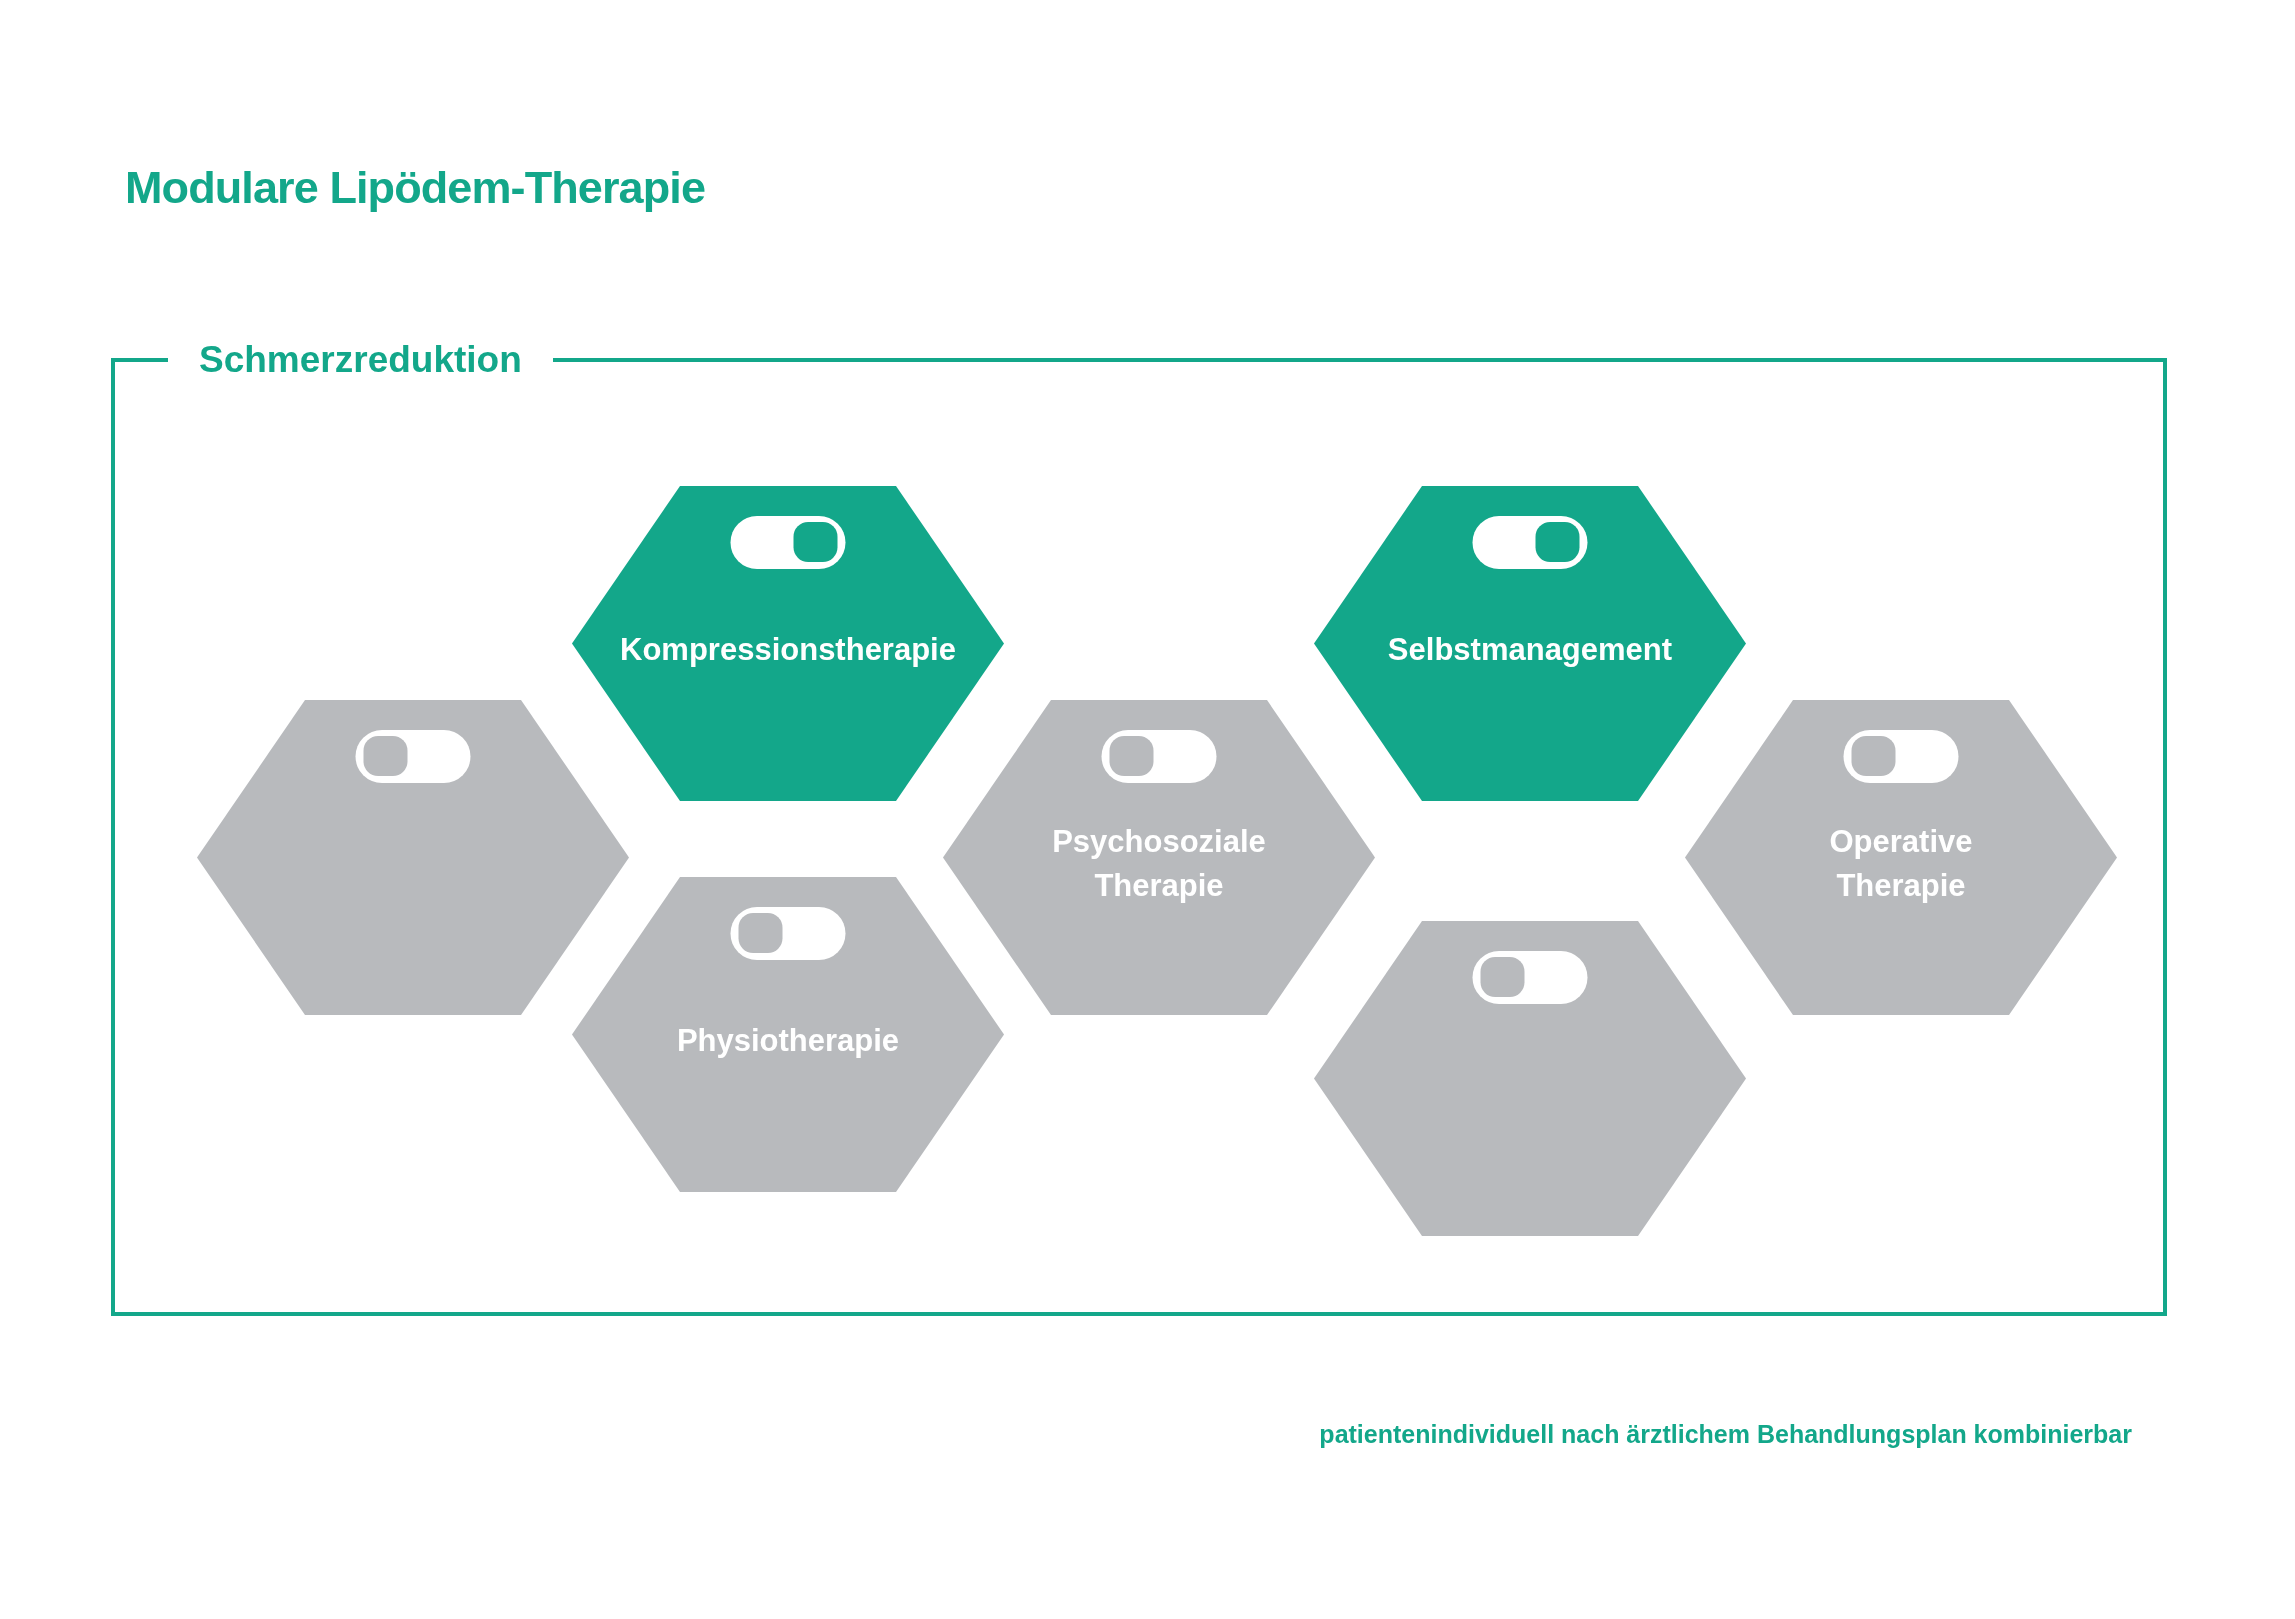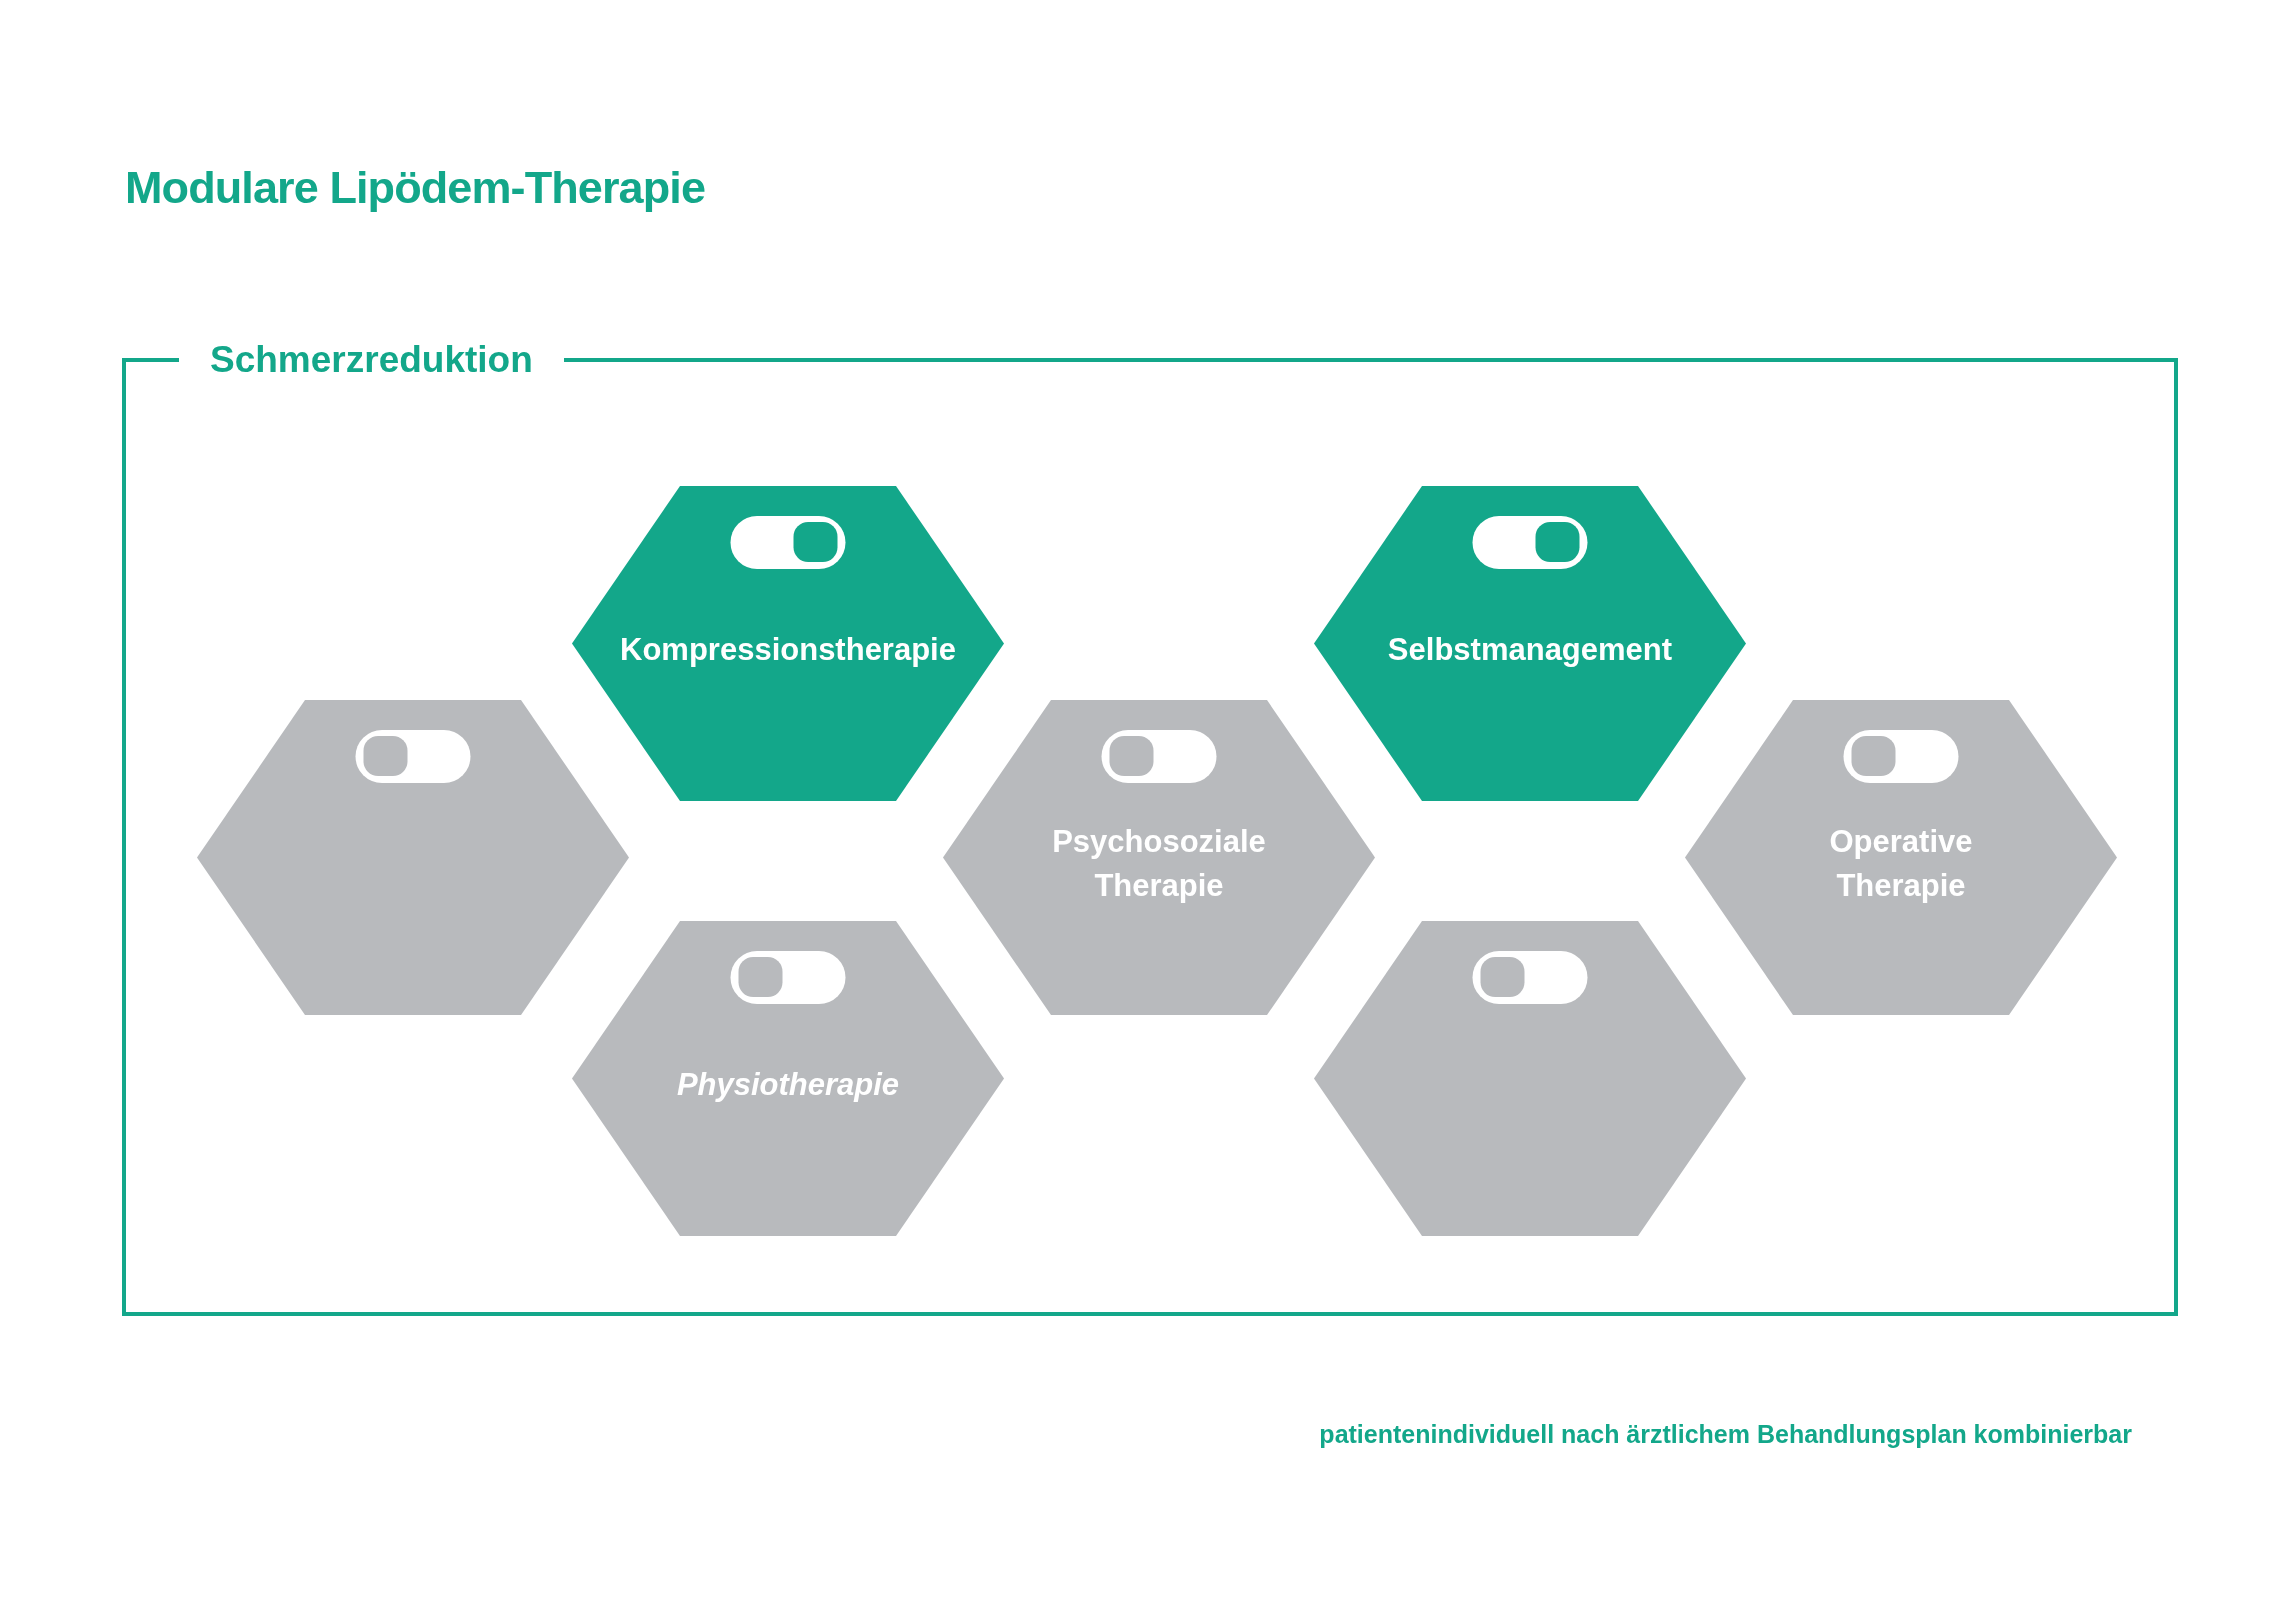--- a/index.html
+++ b/index.html
@@ -13,21 +13,21 @@
   body{
     width:2296px;height:1620px;position:relative;overflow:hidden;
     font-family:"Liberation Sans","DejaVu Sans",sans-serif;
   }
   .page-title{
     position:absolute;left:125px;top:165px;
     font-size:45px;font-weight:700;letter-spacing:-0.9px;line-height:1;
     color:var(--accent);
   }
   .frame{
-    position:absolute;left:122px;top:358px;width:2056px;height:958px;
+    position:absolute;left:111px;top:358px;width:2056px;height:958px;
     border:4.6px solid var(--accent);
   }
   .section-label{
     position:absolute;top:-25px;left:53px;
     background:var(--bg);padding:0 31px;
     font-size:37px;font-weight:700;line-height:46px;color:var(--accent);
     white-space:nowrap;
   }
   .footnote{
     position:absolute;top:1420px;right:164px;
@@ -94,21 +94,21 @@
 </div>
 
 <div class="hex inactive" style="left:1685px;top:700px;">
   <div class="toggle">
       <div class="knob"></div>
     </div>
   <div class="hex-label">Operative
 Therapie</div>
 </div>
 
-<div class="hex inactive" style="left:572px;top:921px;font-style:italic;">
+<div class="hex inactive" style="left:572px;top:877px;">
   <div class="toggle">
       <div class="knob"></div>
     </div>
   <div class="hex-label">Physiotherapie</div>
 </div>
 
 <div class="hex inactive" style="left:1314px;top:921px;">
   <div class="toggle">
       <div class="knob"></div>
     </div>

